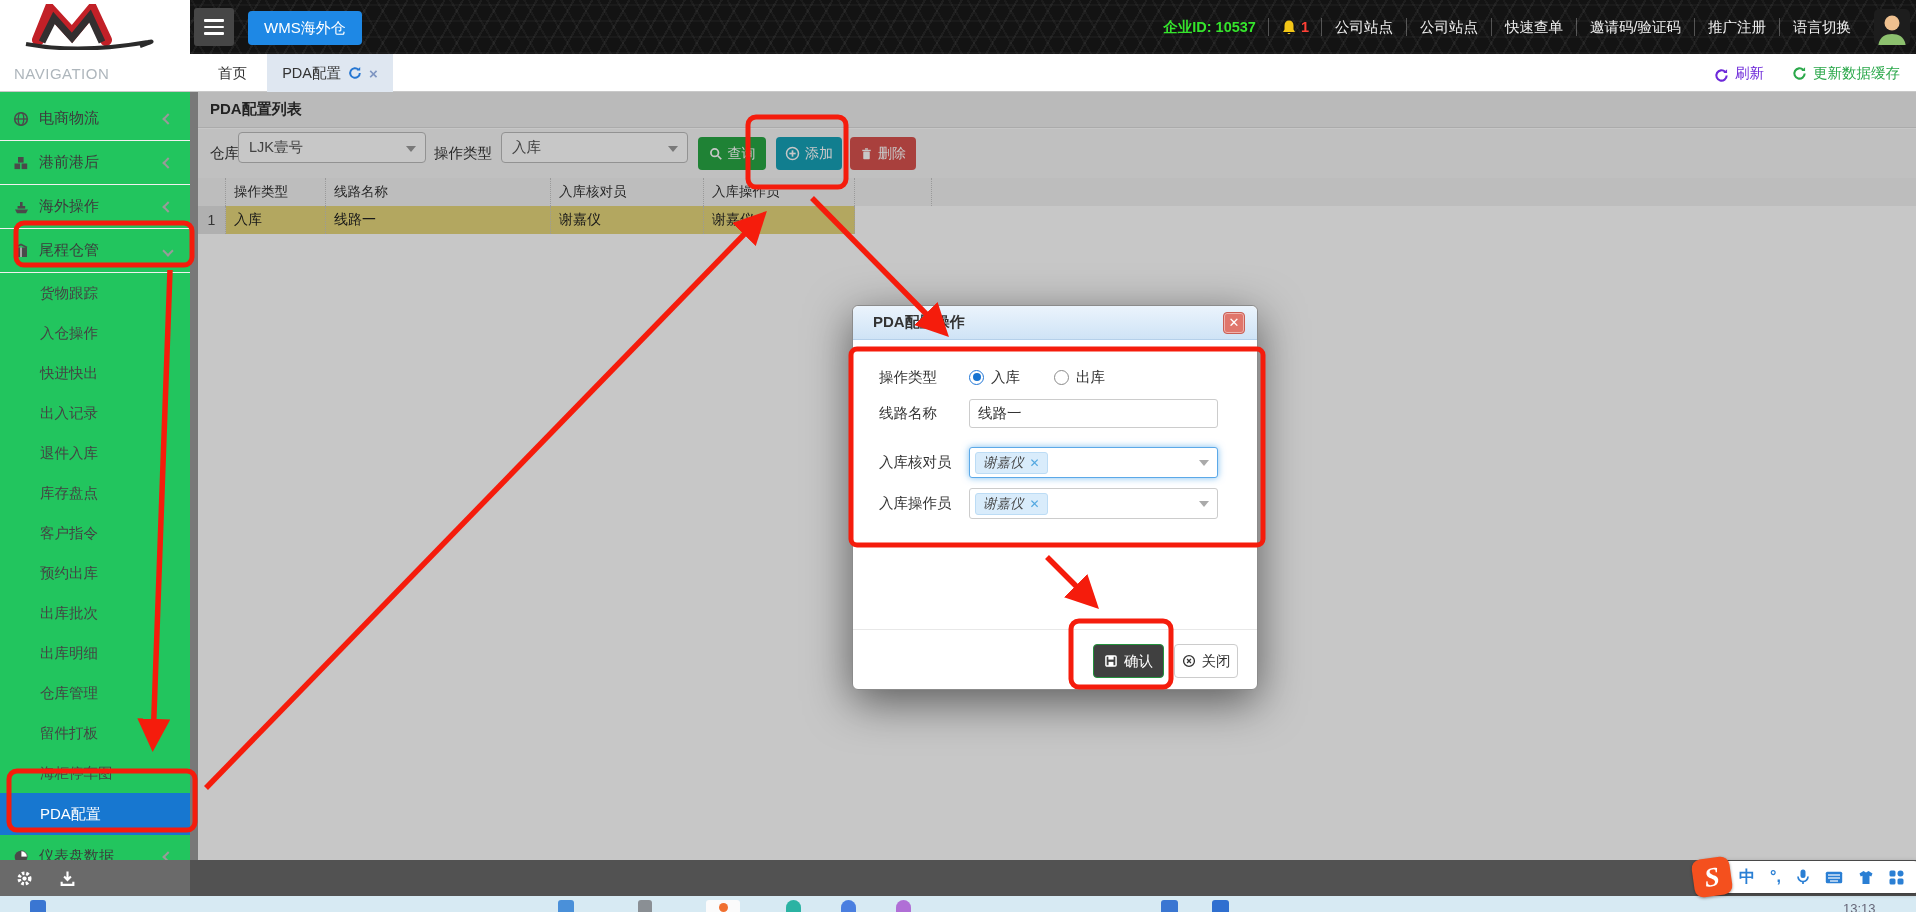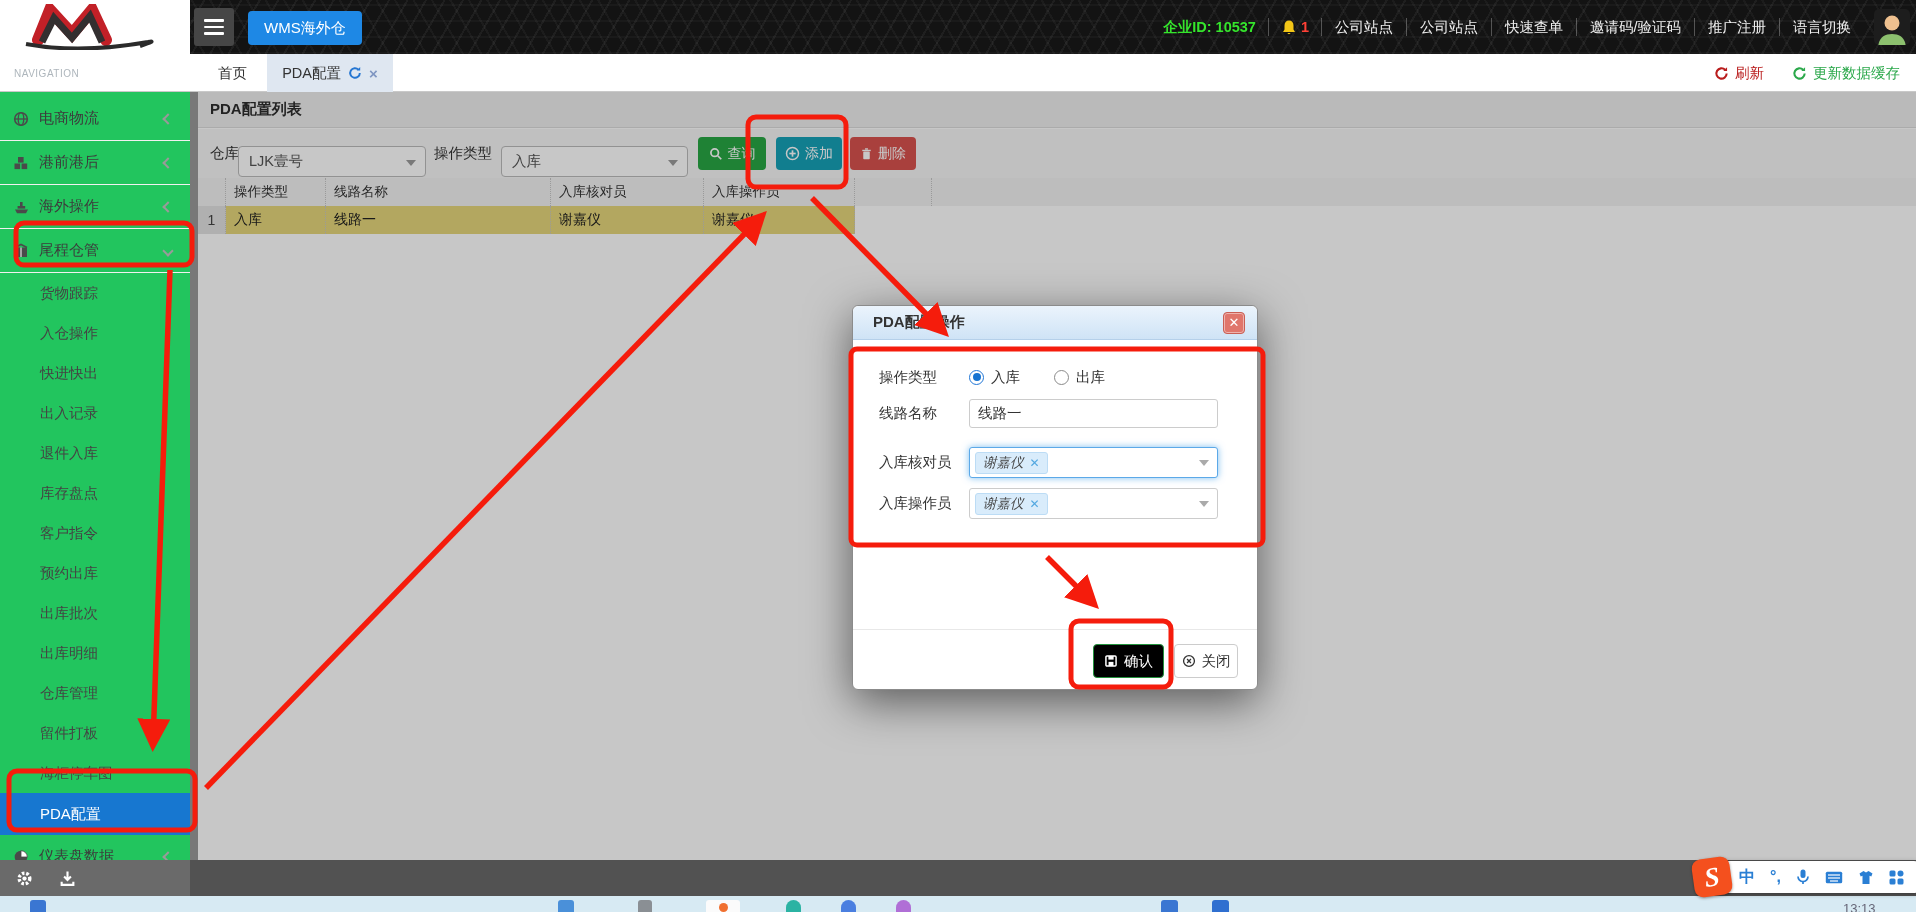--- a/index.html
+++ b/index.html
@@ -27,29 +27,29 @@
   .enterprise{ color:#35e52c; font-weight:bold; padding:0 12px; white-space:nowrap;}
   .bell-wrap{ display:flex; align-items:center; gap:4px; padding:0 12px; cursor:pointer;}
   .bell-count{ color:#ff4136; font-weight:bold; }
   .avatar{ width:36px; height:36px; margin-left:10px; border-radius:5px; background:#1d1d1d;
     display:flex; align-items:flex-end; justify-content:center; overflow:hidden; cursor:pointer;}
 
   
   .navrow{ position:absolute; left:0; top:54px; width:1916px; height:38px; background:#fff;
     border-bottom:1px solid #c9c9c9; z-index:3;}
   .navigation-label{ position:absolute; left:14px; top:0; height:38px; display:flex; align-items:center;
-    color:#aeb6bc; font-size:10px; letter-spacing:.5px;}
+    color:#aeb6bc; font-size:15px; letter-spacing:.5px;}
   .tab-home{ position:absolute; left:208px; top:0; height:38px; display:flex; align-items:center;
     font-size:14.5px; color:#333; padding:0 10px; cursor:pointer;}
   .tab-active{ position:absolute; left:267px; top:0; width:126px; height:38px; background:#dfe7f1;
     display:flex; align-items:center; justify-content:center; gap:7px; font-size:14.5px; color:#333; cursor:pointer;}
   .tab-close{ color:#7f96c2; font-size:15px; font-weight:bold; line-height:1; cursor:pointer;}
   .nav-actions{ position:absolute; right:16px; top:0; height:38px; display:flex; gap:28px; align-items:center; font-size:14.5px;}
   .action{ display:flex; align-items:center; gap:6px; cursor:pointer;}
-  .action-refresh{ color:#b91c1c;}
+  .action-refresh{ color:#6d28d9;align-items:flex-end;}
   .action-cache{ color:#2aa84a;}
 
   
   .sidebar{ position:absolute; left:0; top:92px; width:190px; height:768px; background:#22c55e; overflow:hidden; z-index:2;}
   .sb-group{ height:44px; display:flex; align-items:center; padding-left:13px; border-bottom:1px solid #f1f1f1;
     font-size:15px; color:#3c3c3c; cursor:pointer;}
   .sb-ico{ width:26px; display:flex; align-items:center; }
   .chev{ width:8px; height:8px; margin-left:auto; margin-right:18px; }
   .chev-left{ border-top:2px solid #9a9a9a; border-left:2px solid #9a9a9a; transform:rotate(-45deg);}
   .chev-down{ border-left:2px solid #9a9a9a; border-bottom:2px solid #9a9a9a; transform:rotate(-45deg);}
@@ -65,21 +65,21 @@
   .tb-clock{ position:absolute; left:1843px; top:5px; font-size:13px; color:#667;}
 
   
   .content{ position:absolute; left:190px; top:92px; width:1726px; height:768px; background:#fff; z-index:1;}
   .gutter{ position:absolute; left:0; top:0; width:8px; height:768px; background:#9a9a9a;}
   .panel-header{ position:absolute; left:8px; top:0; right:0; height:36px; background:#efefef;
     border-bottom:1px solid #dcdcdc; display:flex; align-items:center; padding-left:12px;
     font-weight:bold; font-size:15px; color:#2d2d2d;}
   .filter-row{ position:absolute; left:8px; top:37px; right:0; height:49px; background:#f7f7f7;}
   .f-label{ position:absolute; top:0; height:49px; display:flex; align-items:center; font-size:14.5px; color:#333;}
-  .select{ position:absolute; top:17px; height:31px; background:#fff; border:1px solid #bbb; border-radius:4px;
+  .select{ position:absolute; top:3px; height:31px; background:#fff; border:1px solid #bbb; border-radius:4px;
     display:flex; align-items:center; padding:0 26px 0 10px; font-size:14.5px; color:#555; cursor:pointer;}
   .select .tri{ position:absolute; right:9px; top:13px; width:0; height:0;
     border-left:5px solid transparent; border-right:5px solid transparent; border-top:6px solid #9b9b9b;}
   .fbtn{ position:absolute; top:8px; height:33px; border-radius:4px; color:#fff; font-size:14px;
     display:flex; align-items:center; justify-content:center; gap:5px; border:none; cursor:pointer;}
   .btn-search{ left:500px; width:68px; background:#28a745;}
   .btn-add{ left:578px; width:66px; background:#17a2b8;}
   .btn-del{ left:652px; width:66px; background:#d9534f;}
 
   .table-header{ position:absolute; left:8px; top:86px; right:0; height:28px; background:#f2f2f2;
@@ -115,21 +115,21 @@
     display:flex; align-items:center; padding:0 24px 0 5px; position:relative; cursor:pointer;}
   .m-select.focused{ border-color:#5ca9e8; box-shadow:0 0 7px rgba(82,168,236,.75);}
   .m-select .tri{ position:absolute; right:8px; top:12px; width:0; height:0;
     border-left:5px solid transparent; border-right:5px solid transparent; border-top:6px solid #aaa;}
   .tag{ background:#d9ecfb; border:1px solid #bcdcf5; border-radius:3px; padding:1px 7px;
     font-size:13.5px; font-style:italic; color:#444; display:flex; gap:6px; align-items:center;}
   .tag-x{ color:#51a7e0; font-weight:bold; font-style:normal; font-size:12px; cursor:pointer;}
   .modal-sep{ position:absolute; left:0; right:0; top:323px; border-top:1px solid #e8e8e8;}
   .mbtn{ position:absolute; top:338px; height:34px; border-radius:4px; font-size:14.5px;
     display:flex; align-items:center; justify-content:center; gap:6px; cursor:pointer;}
-  .btn-confirm{ left:240px; width:71px; background:#000000; border:1px solid #23923d; color:#fff;}
+  .btn-confirm{ left:240px; width:71px; background:#404040; border:1px solid #23923d; color:#fff;}
   .btn-mclose{ left:321px; width:64px; background:#fff; border:1px solid #ccc; color:#333;}
 
   
   .annotations{ position:absolute; left:0; top:0; width:1916px; height:912px; z-index:20; pointer-events:none;}
 
   
   .ime{ position:absolute; left:1693px; top:858px; height:38px; z-index:31; display:flex; align-items:center;}
   .ime-s{ width:38px; height:38px; background:#f4501e; border-radius:9px; transform:rotate(-8deg);
     color:#fff; font-weight:bold; font-style:italic; font-size:27px; display:flex; align-items:center;
     justify-content:center; box-shadow:0 1px 3px rgba(0,0,0,.4); z-index:2; font-family:"Liberation Serif",serif;}

